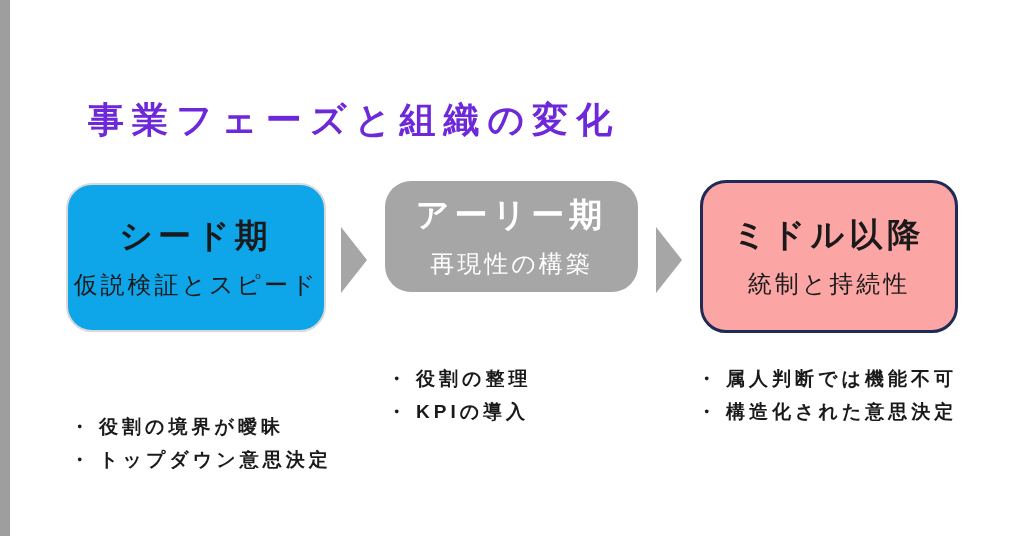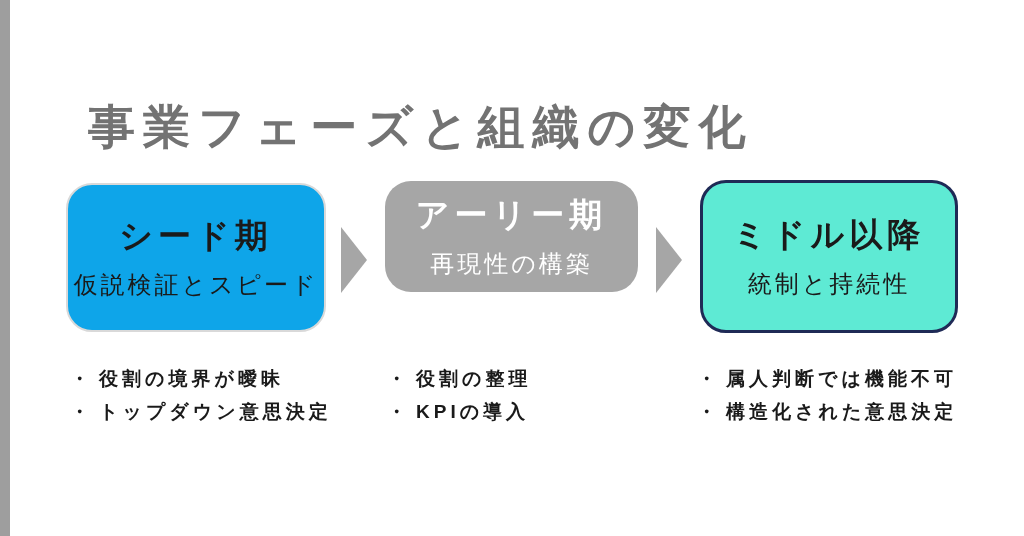--- a/index.html
+++ b/index.html
@@ -17,24 +17,24 @@
   .left-bar {
     position: absolute;
     left: 0; top: 0;
     width: 10px; height: 536px;
     background: #9e9e9e;
   }
 
   .slide-title {
     position: absolute;
     left: 88px; top: 96px;
-    font-size: 47px;
+    font-size: 36px;
     font-weight: bold;
     letter-spacing: 8px;
-    color: #737373;
+    color: #6d28d9;
     white-space: nowrap;
   }
 
   .phase-card {
     position: absolute;
     display: flex;
     flex-direction: column;
     align-items: center;
     justify-content: center;
     gap: 10px;
@@ -49,21 +49,21 @@
   }
   .card-early {
     left: 385px; top: 181px;
     width: 253px; height: 111px;
     background: #a6a6a6;
     color: #ffffff;
   }
   .card-middle {
     left: 700px; top: 180px;
     width: 258px; height: 153px;
-    background: #5eead4;
+    background: #fca5a5;
     border: 3px solid #1f2a56;
   }
   .phase-name {
     font-size: 33px;
     font-weight: bold;
     letter-spacing: 5px;
     white-space: nowrap;
   }
   .phase-subtitle {
     font-size: 24px;
@@ -86,21 +86,21 @@
     position: absolute;
     top: 362px;
     list-style: none;
     font-size: 19px;
     font-weight: bold;
     letter-spacing: 4px;
     line-height: 33px;
     color: #1a1a1a;
     white-space: nowrap;
   }
-  .bullets-seed   { left: 70px; }
+  .bullets-seed   { left: 70px; margin-top: 48px; }
   .bullets-early  { left: 387px; }
   .bullets-middle { left: 697px; }
   .bullet-marker { margin-right: 6px; }
 </style>
 </head>
 <body>
 
 <div class="left-bar"></div>
 
 <h1 class="slide-title">事業フェーズと組織の変化</h1>

